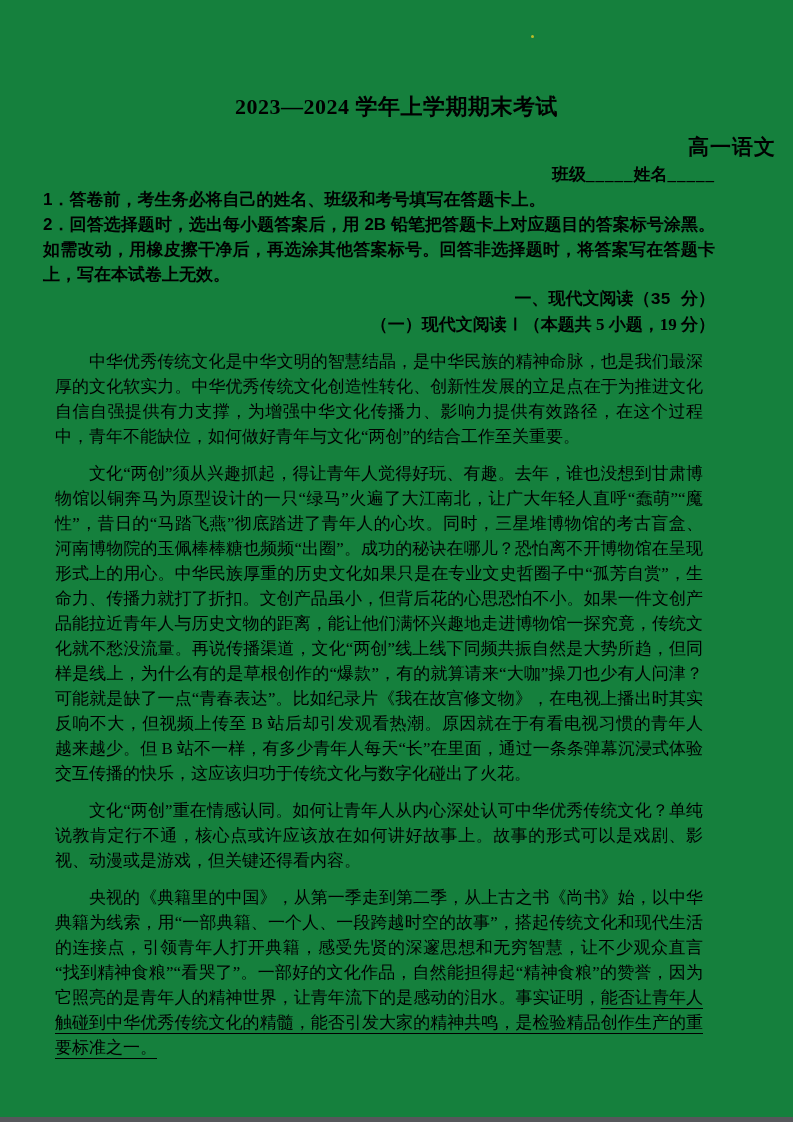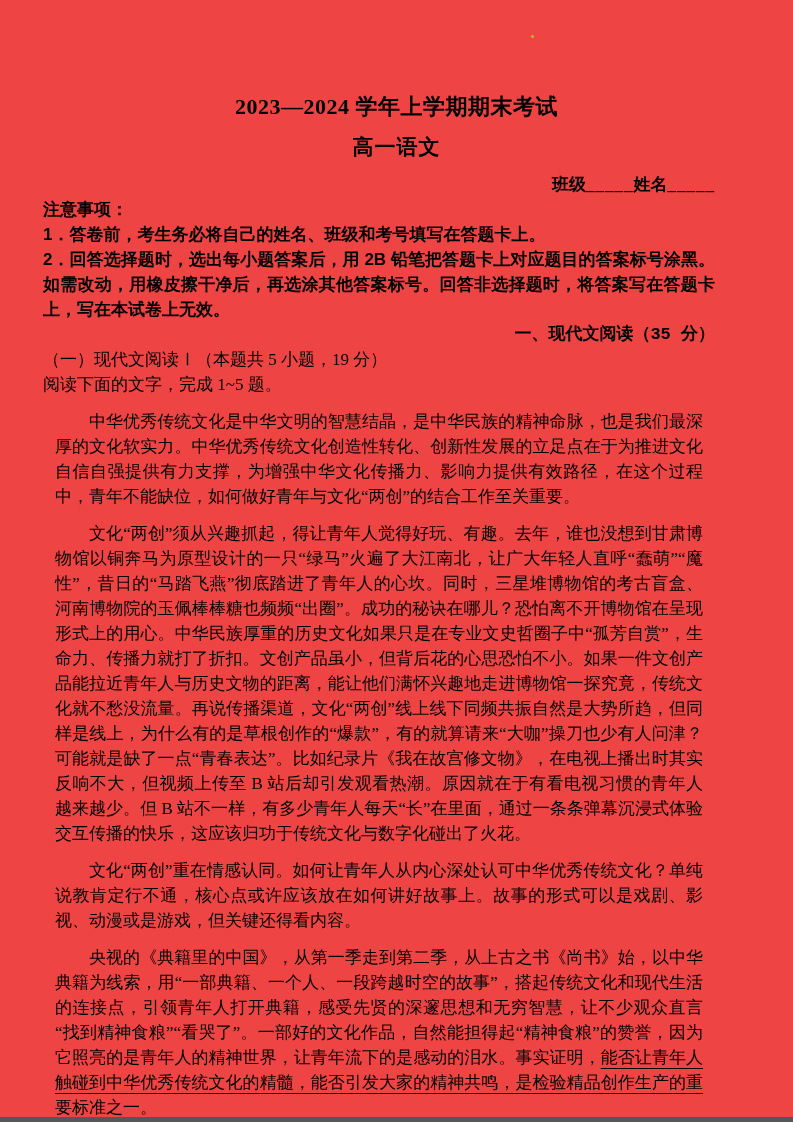--- a/index.html
+++ b/index.html
@@ -1,20 +1,20 @@
 <!DOCTYPE html>
 <html lang="zh"><head>
 <meta charset="utf-8">
 <style>
   html, body { margin: 0; padding: 0; background: #ffffff; }
   .page {
     position: relative;
     width: 793px;
     height: 1122px;
-    background: #ef4444;
+    background: #15803d;
     color: #000000;
     overflow: hidden;
     font-family: "Liberation Serif", serif;
   }
   .stray-dot {
     position: absolute;
     left: 531px; top: 35px;
     width: 3px; height: 3px;
     border-radius: 50%;
     background: #b9bd2a;
@@ -23,35 +23,35 @@
     margin: 0;
     padding-top: 93px;
     text-align: center;
     font-family: "Liberation Serif", serif;
     font-size: 22px;
     line-height: 28px;
     font-weight: 700;
     letter-spacing: 0.5px;
   }
   .subtitle {
-    margin: 13px 0 0 0;
-    text-align: center;
+    margin: 13px 17px 0 0;
+    text-align: right;
     font-family: "Liberation Serif", serif;
     font-size: 21px;
     line-height: 27px;
     font-weight: 700;
     letter-spacing: 1px;
   }
   .content {
     padding: 0 78px 0 43px; 
     font-size: 17px;
     line-height: 25px;
   }
   .student-line {
-    margin-top: 11px;
+    margin-top: 1px;
     text-align: right;
     font-weight: 700;
     font-family: "Liberation Serif", serif;
   }
   .student-line .blank { font-weight: 700; letter-spacing: 1px; }
   .notice-heading {
     font-family: "Liberation Sans", sans-serif;
     font-weight: 700;
   }
   .notice-item {
@@ -60,21 +60,22 @@
     font-weight: 700;
     text-align: justify;
   }
   .section-heading {
     font-family: Liberation Mono, monospace;
     font-weight: 700;
     text-align: right;
   }
   .subsection, .instruction {
     font-family: "Liberation Serif", serif;
-    font-weight: 400;
+    font-weight: 700;
+    text-align: right;
   }
   .passage p {
     margin: 12px;
     text-indent: 2em;
     text-align: justify;
     font-family: "Liberation Serif", serif;
   }
   .passage u {
     text-decoration: underline;
     text-underline-offset: 5px;
@@ -95,28 +96,26 @@
   <span class="stray-dot"></span>
 
   <h1 class="title">2023—2024 学年上学期期末考试</h1>
   <h2 class="subtitle">高一语文</h2>
 
   <div class="content">
 
     <div class="student-line"><span>班级</span><span class="blank">_____</span><span>姓名</span><span class="blank">_____</span></div>
 
     <div class="notice">
-      <div class="notice-heading">注意事项：</div>
       <p class="notice-item">1．答卷前，考生务必将自己的姓名、班级和考号填写在答题卡上。</p>
       <p class="notice-item">2．回答选择题时，选出每小题答案后，用 2B 铅笔把答题卡上对应题目的答案标号涂黑。如需改动，用橡皮擦干净后，再选涂其他答案标号。回答非选择题时，将答案写在答题卡上，写在本试卷上无效。</p>
     </div>
 
     <div class="section-heading">一、现代文阅读（35 分）</div>
     <div class="subsection">（一）现代文阅读Ⅰ（本题共 5 小题，19 分）</div>
-    <div class="instruction">阅读下面的文字，完成 1~5 题。</div>
 
     <div class="passage">
       <p>中华优秀传统文化是中华文明的智慧结晶，是中华民族的精神命脉，也是我们最深厚的文化软实力。中华优秀传统文化创造性转化、创新性发展的立足点在于为推进文化自信自强提供有力支撑，为增强中华文化传播力、影响力提供有效路径，在这个过程中，青年不能缺位，如何做好青年与文化“两创”的结合工作至关重要。</p>
       <p>文化“两创”须从兴趣抓起，得让青年人觉得好玩、有趣。去年，谁也没想到甘肃博物馆以铜奔马为原型设计的一只“绿马”火遍了大江南北，让广大年轻人直呼“蠢萌”“魔性”，昔日的“马踏飞燕”彻底踏进了青年人的心坎。同时，三星堆博物馆的考古盲盒、河南博物院的玉佩棒棒糖也频频“出圈”。成功的秘诀在哪儿？恐怕离不开博物馆在呈现形式上的用心。中华民族厚重的历史文化如果只是在专业文史哲圈子中“孤芳自赏”，生命力、传播力就打了折扣。文创产品虽小，但背后花的心思恐怕不小。如果一件文创产品能拉近青年人与历史文物的距离，能让他们满怀兴趣地走进博物馆一探究竟，传统文化就不愁没流量。再说传播渠道，文化“两创”线上线下同频共振自然是大势所趋，但同样是线上，为什么有的是草根创作的“爆款”，有的就算请来“大咖”操刀也少有人问津？可能就是缺了一点“青春表达”。比如纪录片《我在故宫修文物》，在电视上播出时其实反响不大，但视频上传至 B 站后却引发观看热潮。原因就在于有看电视习惯的青年人越来越少。但 B 站不一样，有多少青年人每天“长”在里面，通过一条条弹幕沉浸式体验交互传播的快乐，这应该归功于传统文化与数字化碰出了火花。</p>
       <p>文化“两创”重在情感认同。如何让青年人从内心深处认可中华优秀传统文化？单纯说教肯定行不通，核心点或许应该放在如何讲好故事上。故事的形式可以是戏剧、影视、动漫或是游戏，但关键还得看内容。</p>
       <p><span>央视的《典籍里的中国》，从第一季走到第二季，从上古之书《尚书》始，以中华典籍为线索，用“一部典籍、一个人、一段跨越时空的故事”，搭起传统文化和现代生活的连接点，引领青年人打开典籍，感受先贤的深邃思想和无穷智慧，让不少观众直言“找到精神食粮”“看哭了”。一部好的文化作品，自然能担得起“精神食粮”的赞誉，因为它照亮的是青年人的精神世界，让青年流下的是感动的泪水。事实证明，</span><u>能否让青年人触碰到中华优秀传统文化的精髓，能否引发大家的精神共鸣，是检验精品创作生产的重要标准之一。</u></p>
     </div>
 
   </div>
 

